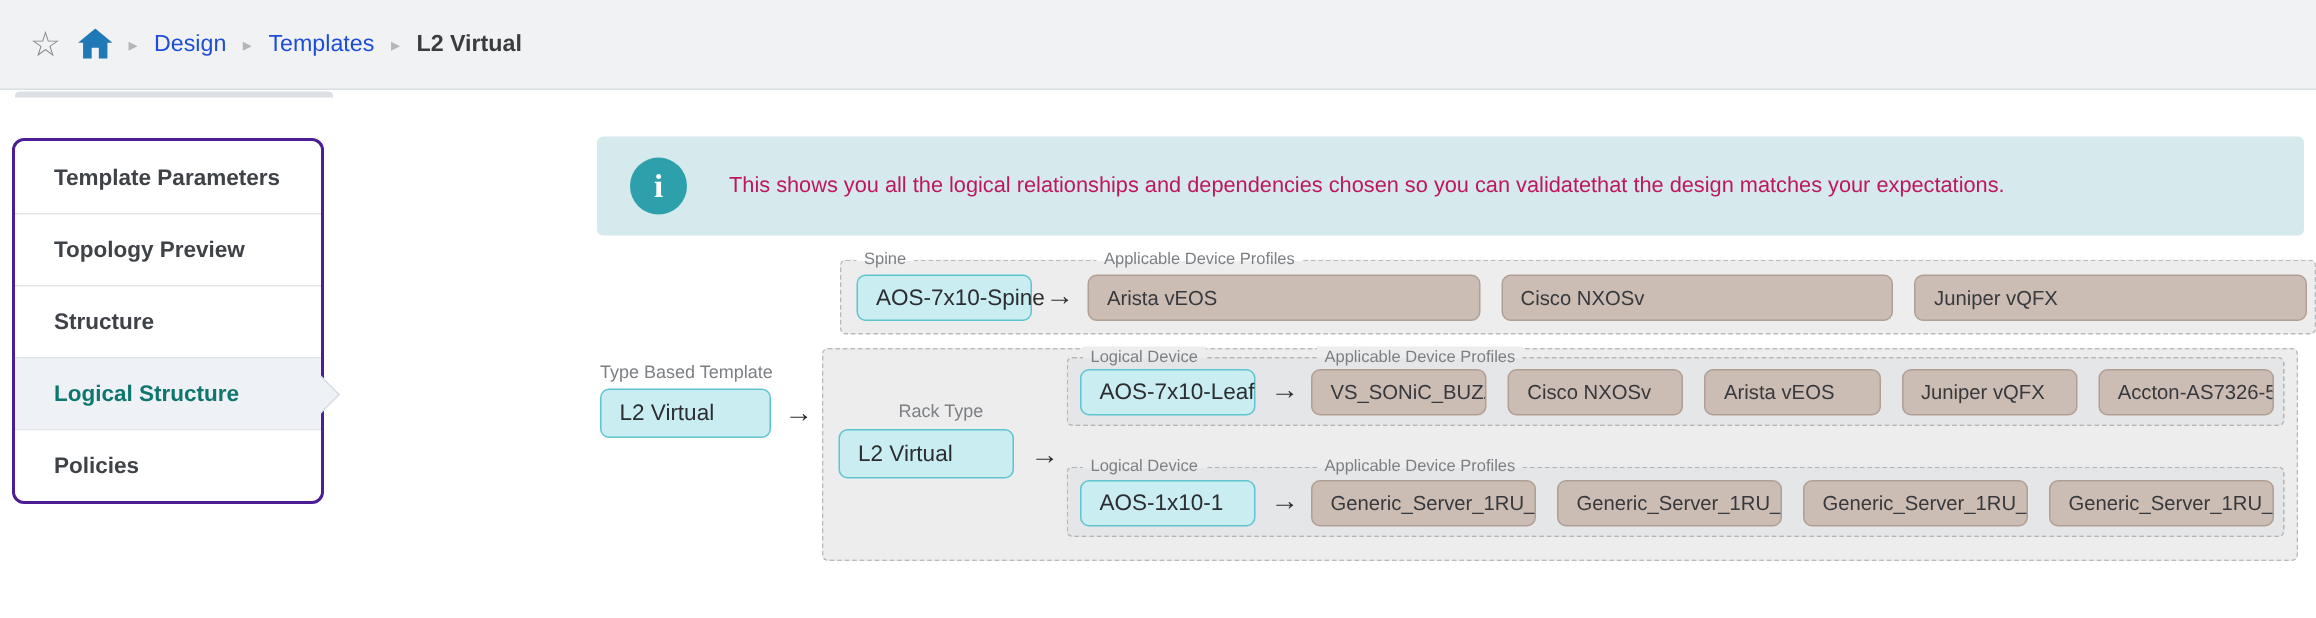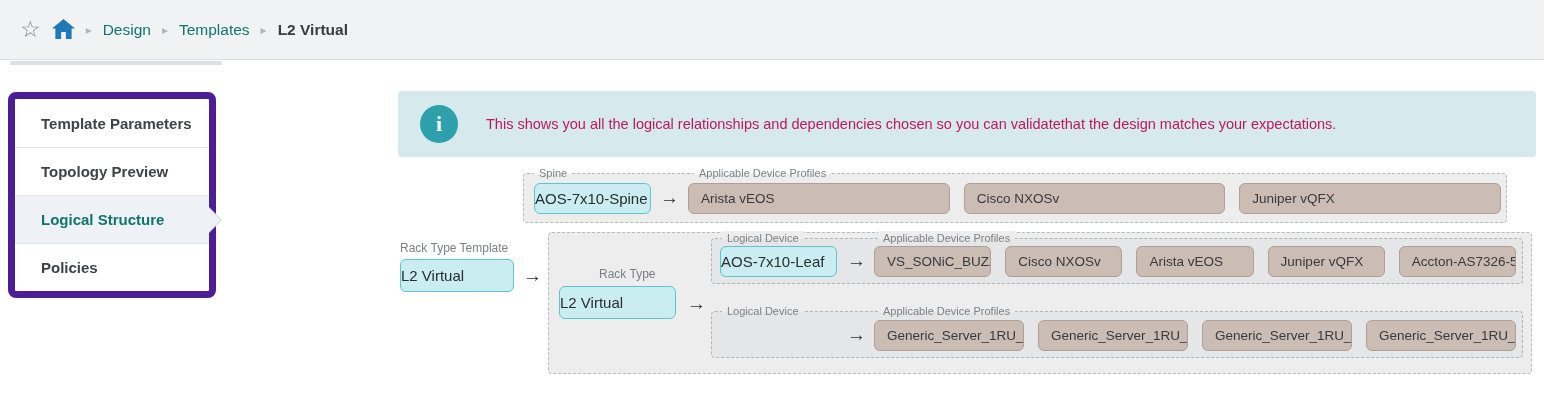--- a/index.html
+++ b/index.html
@@ -8,31 +8,31 @@
 
   
   .topbar {
     position:absolute; left:0; top:0; width:1544px; height:60px;
     background:#f1f2f3; border-bottom:1px solid #d9dee1;
     display:flex; align-items:center; padding-left:20px; gap:11px;
   }
   .star { font-size:23px; color:#85888c; line-height:1; cursor:pointer; }
   .home-svg { display:block; }
   .bc-chev { color:#b3b6b9; font-size:12px; }
-  .bc-link { color:#0f766e; font-size:15.5px; text-decoration:none; cursor:pointer; }
+  .bc-link { color:#1d4ed8; font-size:15.5px; text-decoration:none; cursor:pointer; }
   .bc-current { color:#3a3c3f; font-size:15.5px; font-weight:700; }
 
   
   .panel-edge { position:absolute; left:10px; top:61px; width:212px; height:4px;
     background:#dce0e4; border-radius:3px 3px 0 0; }
 
   
   .menu {
     position:absolute; left:8px; top:92px; width:208px;
-    background:#ffffff; border:7px solid #4c1d95; border-radius:8px;
+    background:#ffffff; border:2px solid #4c1d95; border-radius:8px;
   }
   .menu-item {
     position:relative; height:48px; display:flex; align-items:center;
     padding-left:26px; font-size:15px; font-weight:600; color:#3f4246;
     border-top:1px solid #e3e6e9; cursor:pointer; background:#ffffff;
   }
   .menu-item:first-child { border-top:none; border-radius:7px 7px 0 0; }
   .menu-item:last-child { border-radius:0 0 7px 7px; }
   .menu-item.selected { background:#eef1f5; font-weight:700; color:#0f766e; }
   .menu-item.selected::after {
@@ -63,21 +63,21 @@
     position:absolute; top:-8px; height:15px; line-height:15px;
     font-size:11px; color:#7c7f83; padding:0 5px; white-space:nowrap;
     background:linear-gradient(to bottom, #ffffff 0%, #ffffff 53%, #ededee 53%, #ededee 100%);
   }
   .legend.on-nested {
     background:linear-gradient(to bottom, #ededee 0%, #ededee 53%, #e5e6e7 53%, #e5e6e7 100%);
   }
   .fig-label { position:absolute; font-size:12px; color:#7c7f83; white-space:nowrap; }
   .teal-box {
     position:absolute; background:#c9edf1; border:1.5px solid #5fc4cf; border-radius:6px;
-    display:flex; align-items:center; padding-left:0;
+    display:flex; align-items:center; padding-left:12px;
     font-size:15px; color:#2b2d30; cursor:pointer; white-space:nowrap;
   }
   .arrow { position:absolute; font-size:19px; color:#2b2d2f; }
   .profiles { position:absolute; display:flex; gap:14px; }
   .tan-box {
     flex:1 1 0; background:#cbbdb4; border:1px solid #b09f94; border-radius:6px;
     display:flex; align-items:center; padding:0 12px; height:100%;
     font-size:13.5px; color:#37393c; white-space:nowrap; overflow:hidden; cursor:pointer;
   }
 </style>
@@ -103,46 +103,49 @@
 
   <div class="panel-edge"></div>
 
   <div class="menu">
     <div class="menu-item">
       <span>Template Parameters</span>
     </div>
     <div class="menu-item">
       <span>Topology Preview</span>
     </div>
+    <div class="menu-item">
+      <span>Structure</span>
+    </div>
     <div class="menu-item selected">
       <span>Logical Structure</span>
     </div>
     <div class="menu-item">
       <span>Policies</span>
     </div>
   </div>
 
   <div class="banner">
     <div class="info-circle">i</div>
     <div class="banner-text">This shows you all the logical relationships and dependencies chosen so you can validatethat the design matches your expectations.</div>
   </div>
 
-  <div class="dash-box" style="left:523px; top:173px; width:984px; height:50px;">
+  <div class="dash-box" style="left:560px; top:173px; width:984px; height:50px;">
     <span class="legend" style="left:10px;">Spine</span>
     <div class="teal-box" style="left:10px; top:9px; width:117px; height:31px;">AOS-7x10-Spine</div>
     <span class="arrow" style="left:136px; top:13px;">→</span>
     <span class="legend" style="left:170px;">Applicable Device Profiles</span>
     <div class="profiles" style="left:164px; right:5px; top:9px; height:31px;">
       <div class="tan-box">Arista vEOS</div>
       <div class="tan-box">Cisco NXOSv</div>
       <div class="tan-box">Juniper vQFX</div>
     </div>
   </div>
 
-  <span class="fig-label" style="left:400px; top:241px;">Rack Type Template</span>
+  <span class="fig-label" style="left:400px; top:241px;">Type Based Template</span>
   <div class="teal-box" style="left:400px; top:259px; width:114px; height:33px;">L2 Virtual</div>
   <span class="arrow" style="left:523px; top:265px;">→</span>
 
   <div class="dash-box" style="left:548px; top:232px; width:984px; height:142px;">
     <span class="fig-label" style="left:14px; top:34px;margin-left:36px;">Rack Type</span>
     <div class="teal-box" style="left:10px; top:53px; width:117px; height:33px;">L2 Virtual</div>
     <span class="arrow" style="left:138px; top:60px;">→</span>
 
     <div class="dash-box nested" style="left:162px; top:5px; width:812px; height:46px;">
       <span class="legend on-nested" style="left:10px;">Logical Device</span>
@@ -153,20 +156,21 @@
         <div class="tan-box">VS_SONiC_BUZZ...</div>
         <div class="tan-box">Cisco NXOSv</div>
         <div class="tan-box">Arista vEOS</div>
         <div class="tan-box">Juniper vQFX</div>
         <div class="tan-box">Accton-AS7326-5...</div>
       </div>
     </div>
 
     <div class="dash-box nested" style="left:162px; top:78px; width:812px; height:47px;">
       <span class="legend on-nested" style="left:10px;">Logical Device</span>
+      <div class="teal-box" style="left:8px; top:8px; width:117px; height:31px;">AOS-1x10-1</div>
       <span class="arrow" style="left:135px; top:12px;">→</span>
       <span class="legend on-nested" style="left:166px;">Applicable Device Profiles</span>
       <div class="profiles" style="left:162px; right:6px; top:8px; height:31px;">
         <div class="tan-box">Generic_Server_1RU_1x1...</div>
         <div class="tan-box">Generic_Server_1RU_1x1...</div>
         <div class="tan-box">Generic_Server_1RU_1x1...</div>
         <div class="tan-box">Generic_Server_1RU_1x1...</div>
       </div>
     </div>
   </div>

